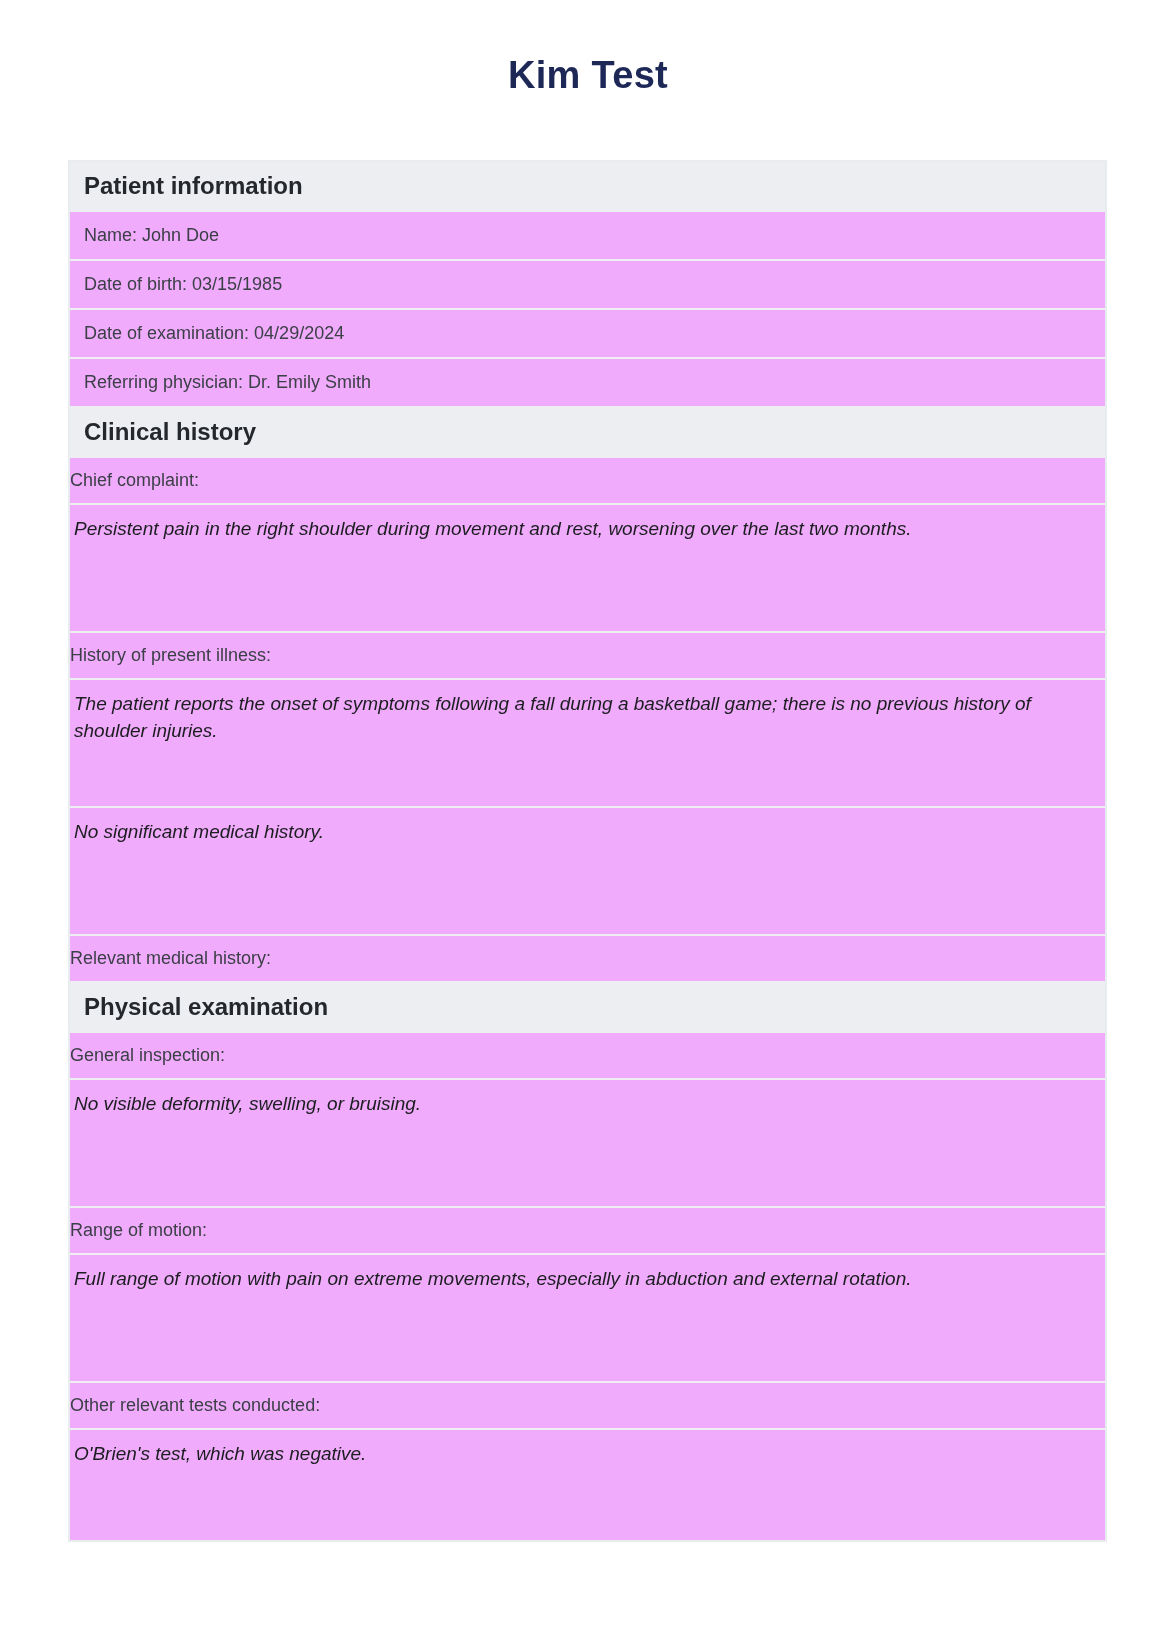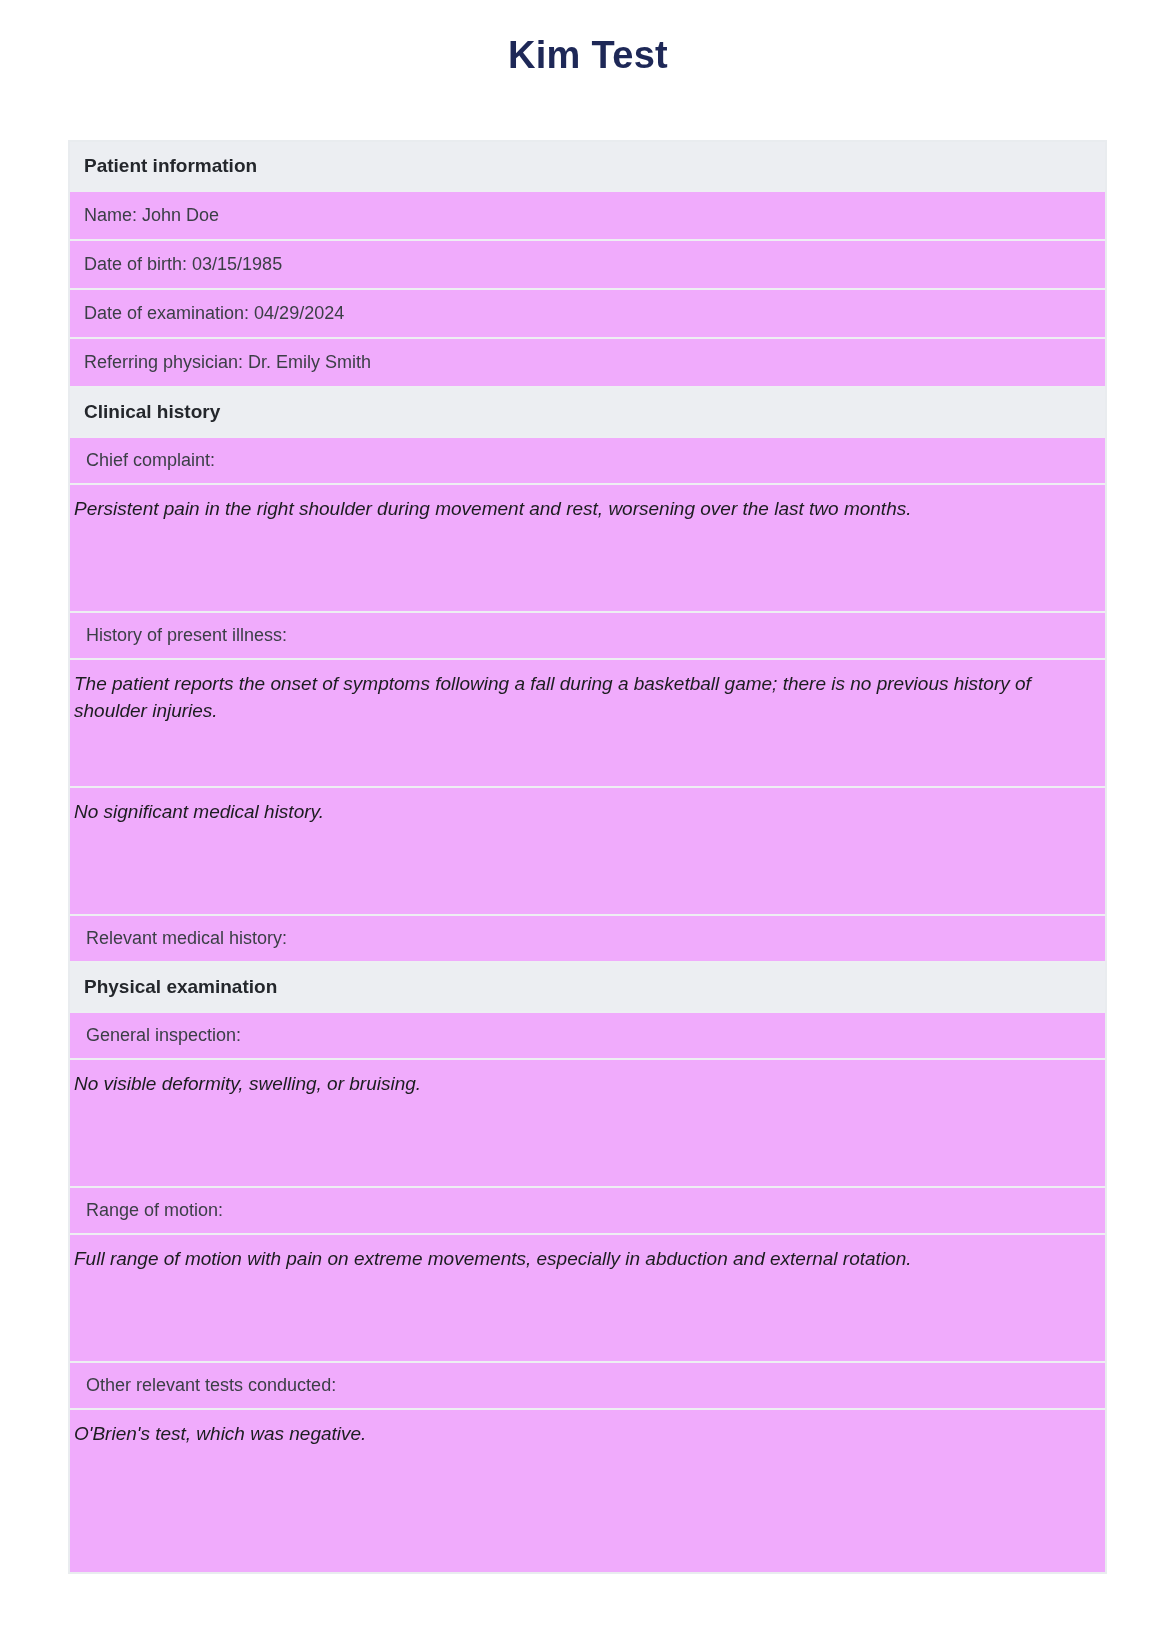--- a/index.html
+++ b/index.html
@@ -9,21 +9,21 @@
   }
   body {
     width: 1176px;
     height: 1630px;
     font-family: "Liberation Sans", sans-serif;
     position: relative;
     overflow: hidden;
   }
   .page-title {
     margin: 0;
-    padding-top: 32px;
+    padding-top: 52px;
     height: 46px;
     line-height: 46px;
     text-align: center;
     font-size: 38px;
     font-weight: 700;
     color: #1e2857;
     letter-spacing: 0.3px;
   }
   .form-table {
     box-sizing: border-box;
@@ -39,48 +39,48 @@
     align-items: center;
     border-bottom: 2px solid #edeff2;
     background: #f0abfc;
   }
   .row:last-child {
     border-bottom: none;
   }
   .row.section {
     height: 50px;
     background: #eceef2;
-    font-size: 19px;
+    font-size: 24px;
     font-weight: 700;
     color: #24272c;
     padding-left: 14px;
   }
   .row.field {
     height: 49px;
     font-size: 18px;
     color: #3b3f46;
     padding-left: 14px;
   }
   .row.label {
     height: 47px;
     font-size: 18px;
     color: #3b3f46;
-    padding-left: 16px;
+    padding-left: 0;
   }
   .row.content {
     display: block;
     height: 128px;
     padding: 10px 48px 0 4px;
     font-size: 19px;
     line-height: 27px;
     color: #1c1d20;
     font-style: italic;
   }
   .row.content.tall {
-    height: 162px;
+    height: 110px;
   }
 </style>
 </head>
 <body>
 
 <h1 class="page-title">Kim Test</h1>
 
 <div class="form-table">
 
   <div class="row section">Patient information</div>

